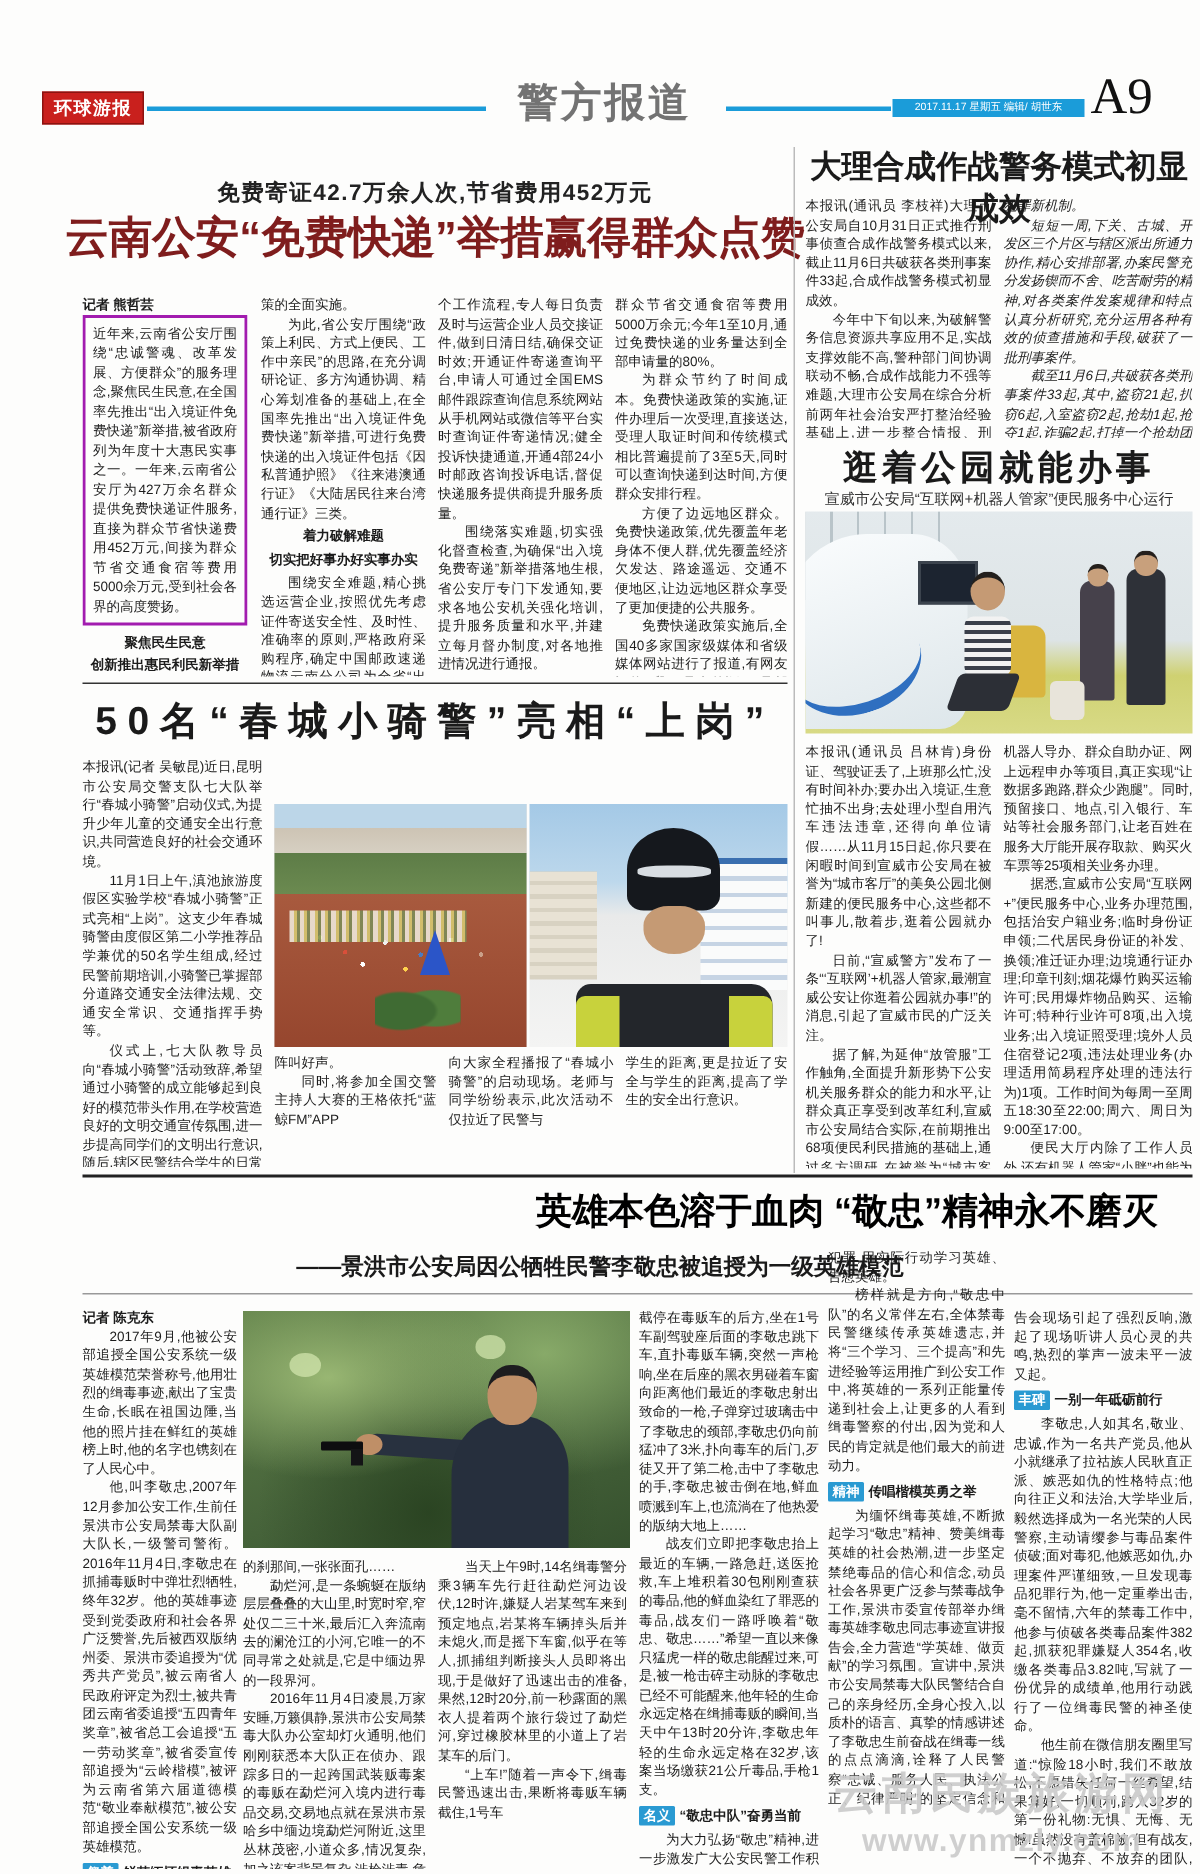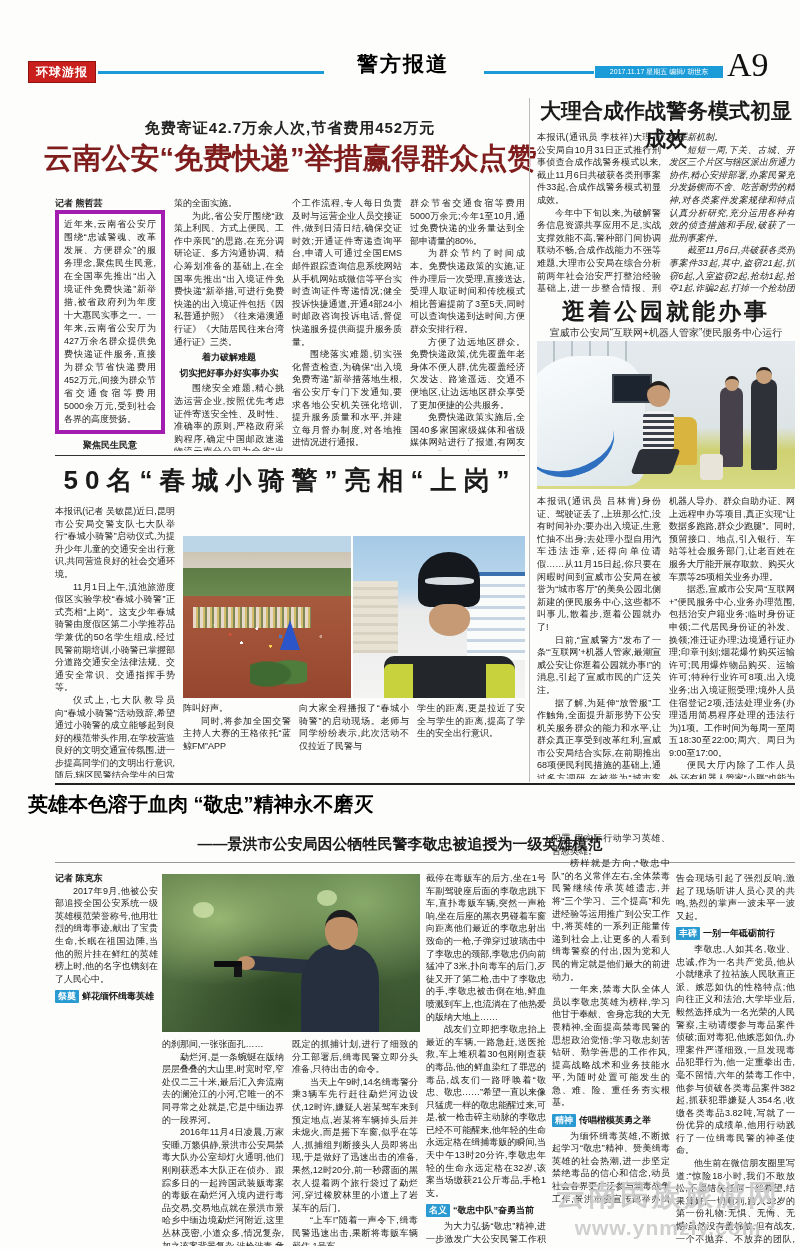--- a/index.html
+++ b/index.html
@@ -1,33 +1,33 @@
 <!DOCTYPE html>
 <html><head>
 <meta charset="utf-8">
 <style>
   html,body{margin:0;padding:0;}
   body{width:800px;height:1249px;background:#fdfdfc;font-family:"Liberation Sans","DejaVu Sans",sans-serif;color:#1a1a1a;position:relative;overflow:hidden;}
   .abs{position:absolute;}
   
   .brand{left:28px;top:61px;width:66px;height:20px;background:#c9201d;color:#fff;font-size:12px;font-weight:bold;line-height:20px;text-align:center;letter-spacing:1px;border:1px solid #8c1310;}
   .rule-l{left:98px;top:71px;width:226px;height:3px;background:#1b9cd9;}
-  .section-title{left:325px;top:50px;width:156px;font-size:21px;font-weight:900;color:#000000;text-align:center;letter-spacing:2px;}
+  .section-title{left:325px;top:50px;width:156px;font-size:27px;font-weight:900;color:#737373;text-align:center;letter-spacing:2px;}
   .rule-r{left:484px;top:71px;width:110px;height:3px;background:#1b9cd9;}
   .date-badge{left:595px;top:66px;width:128px;height:12px;background:#1b9cd9;color:#fff;font-size:7px;line-height:12px;text-align:center;}
   .pageno{left:727px;top:46px;font-family:"Liberation Serif","DejaVu Serif",serif;font-size:34px;color:#111;text-align:center;}
   
   .col{font-size:9px;line-height:12.6px;text-align:justify;overflow:hidden;color:#1c1c1c;}
   .col p{margin:0;text-indent:2em;}
   .col p.noind{text-indent:0;}
   .sub{font-weight:bold;text-align:center;text-indent:0 !important;margin:3px 0 !important;}
   .tagline{text-indent:0 !important;font-weight:bold;margin:5px 0 3px !important;}
   .tag{display:inline-block;background:#2a9ad2;color:#fff;padding:0 3px;margin-right:3px;border-radius:1px;}
   .byline{font-size:9px;font-weight:bold;margin-bottom:4px;text-indent:0 !important;}
-  .intro-box{border:4px solid #a21caf;padding:4px 5px;line-height:13px;margin-bottom:5px;}
+  .intro-box{border:2px solid #a21caf;padding:4px 5px;line-height:13px;margin-bottom:5px;}
   .hrule{background:#333;height:1px;}
   .vrule{background:#bbb;width:1px;}
   
   .a1-kicker{left:55px;top:119px;width:470px;text-align:center;font-size:15px;font-weight:bold;letter-spacing:1px;color:#222;}
   .a1-headline{left:35px;top:139px;width:510px;text-align:center;font-size:29px;font-weight:900;color:#7f1d1d;}
   .a1-c1{left:55px;top:197px;width:110px;height:254px;}
   .a1-c2{left:174px;top:197px;width:110px;height:254px;}
   .a1-c3{left:292px;top:197px;width:110px;height:254px;}
   .a1-c4{left:410px;top:197px;width:115px;height:254px;}
   .rule-a1{left:55px;top:455px;width:470px;}
@@ -42,21 +42,21 @@
   
   .a2-headline{left:537px;top:97px;width:258px;font-size:21px;font-weight:900;text-align:center;}
   .a2-c1{left:537px;top:131px;width:124px;height:161px;}
   .a2-c2{left:669px;top:131px;width:126px;height:161px;font-style:italic;}
   
   .a3-headline{left:537px;top:296px;width:258px;text-align:center;font-size:23px;font-weight:900;letter-spacing:3px;}
   .a3-dek{left:537px;top:326px;width:258px;text-align:center;font-size:10px;color:#333;}
   .a3-c1{left:537px;top:495px;width:124px;height:284px;}
   .a3-c2{left:669px;top:495px;width:126px;height:284px;}
   
-  .a5-headline{left:28px;top:791px;width:744px;text-align:left;font-size:20px;font-weight:900;color:#000;}
+  .a5-headline{left:28px;top:791px;width:744px;text-align:right;font-size:24px;font-weight:900;color:#000;}
   .a5-dek{left:28px;top:835px;width:744px;text-align:center;font-size:15px;font-weight:bold;}
   .rule-a5{left:55px;top:862px;width:740px;background:#999;}
   .a5-c1{left:55px;top:872px;width:103px;height:374px;}
   .a5-c2{left:162px;top:1038px;width:122px;height:208px;}
   .a5-c3{left:292px;top:1038px;width:126px;height:208px;}
   .a5-c4{left:426px;top:872px;width:120px;height:374px;}
   .a5-c5{left:552px;top:832px;width:118px;height:374px;}
   .a5-c6{left:676px;top:872px;width:119px;height:374px;}
   
   .photo{overflow:hidden;background:#ccc;}
@@ -228,54 +228,53 @@
   <p>据悉,宣威市公安局“互联网+”便民服务中心,业务办理范围,包括治安户籍业务;临时身份证申领;二代居民身份证的补发、换领;准迁证办理;边境通行证办理;印章刊刻;烟花爆竹购买运输许可;民用爆炸物品购买、运输许可;特种行业许可8项,出入境业务;出入境证照受理;境外人员住宿登记2项,违法处理业务(办理适用简易程序处理的违法行为)1项。工作时间为每周一至周五18:30至22:00;周六、周日为9:00至17:00。</p>
   <p>便民大厅内除了工作人员外,还有机器人管家“小胖”也能为您提供引导和咨询服务。优质高效的服务环境,真正解决群众8小时工作时间之外办事难的问题,在这里,无论群众是需要办理户口还是出入境证以及其他业务,都可以实现一站式办理服务。</p>
 </div>
 
 <div class="abs a5-headline">英雄本色溶于血肉 “敬忠”精神永不磨灭</div>
 <div class="abs a5-dek">——景洪市公安局因公牺牲民警李敬忠被追授为一级英雄模范</div>
 <div class="abs hrule rule-a5"></div>
 <div class="abs col a5-c1">
   <p class="byline">记者 陈克东</p>
   <p>2017年9月,他被公安部追授全国公安系统一级英雄模范荣誉称号,他用壮烈的缉毒事迹,献出了宝贵生命,长眠在祖国边陲,当他的照片挂在鲜红的英雄榜上时,他的名字也镌刻在了人民心中。</p>
+  <p>他,叫李敬忠,2007年12月参加公安工作,生前任景洪市公安局禁毒大队副大队长,一级警司警衔。2016年11月4日,李敬忠在抓捕毒贩时中弹壮烈牺牲,终年32岁。他的英雄事迹受到党委政府和社会各界广泛赞誉,先后被西双版纳州委、景洪市委追授为“优秀共产党员”,被云南省人民政府评定为烈士,被共青团云南省委追授“五四青年奖章”,被省总工会追授“五一劳动奖章”,被省委宣传部追授为“云岭楷模”,被评为云南省第六届道德模范“敬业奉献模范”,被公安部追授全国公安系统一级英雄模范。</p>
   <p class="tagline"><span class="tag">祭奠</span><span>鲜花缅怀缉毒英雄</span></p>
 
 </div>
 <div class="abs photo ph-hero">
   <div class="spot" style="left:12%;top:18%;"></div>
   <div class="spot" style="left:60%;top:10%;"></div>
   <div class="hero-arms"></div>
   <div class="hero-hands"></div>
   <div class="gun"></div>
   <div class="gun-grip"></div>
   <div class="hero-torso"></div>
   <div class="hero-head"></div>
 </div>
 <div class="abs col a5-c2">
   <p class="noind">的刹那间,一张张面孔……</p>
   <p>勐烂河,是一条蜿蜒在版纳层层叠叠的大山里,时宽时窄,窄处仅二三十米,最后汇入奔流南去的澜沧江的小河,它唯一的不同寻常之处就是,它是中缅边界的一段界河。</p>
   <p>2016年11月4日凌晨,万家安睡,万籁俱静,景洪市公安局禁毒大队办公室却灯火通明,他们刚刚获悉本大队正在侦办、跟踪多日的一起跨国武装贩毒案的毒贩在勐烂河入境内进行毒品交易,交易地点就在景洪市景哈乡中缅边境勐烂河附近,这里丛林茂密,小道众多,情况复杂,加之该案背景复杂,涉枪涉毒,危害巨大,必须果断破案。</p>
 
 </div>
 <div class="abs col a5-c3">
-  <p class="noind">既定的抓捕计划,进行了细致的分工部署后,缉毒民警立即分头准备,只待出击的命令。</p>
   <p>当天上午9时,14名缉毒警分乘3辆车先行赶往勐烂河边设伏,12时许,嫌疑人岩某驾车来到预定地点,岩某将车辆掉头后并未熄火,而是摇下车窗,似乎在等人,抓捕组判断接头人员即将出现,于是做好了迅速出击的准备,果然,12时20分,前一秒露面的黑衣人提着两个旅行袋过了勐烂河,穿过橡胶林里的小道上了岩某车的后门。</p>
   <p>“上车!”随着一声令下,缉毒民警迅速出击,果断将毒贩车辆截住,1号车</p>
 </div>
 <div class="abs col a5-c4">
   <p class="noind">截停在毒贩车的后方,坐在1号车副驾驶座后面的李敬忠跳下车,直扑毒贩车辆,突然一声枪响,坐在后座的黑衣男碰着车窗向距离他们最近的李敬忠射出致命的一枪,子弹穿过玻璃击中了李敬忠的颈部,李敬忠仍向前猛冲了3米,扑向毒车的后门,歹徒又开了第二枪,击中了李敬忠的手,李敬忠被击倒在地,鲜血喷溅到车上,也流淌在了他热爱的版纳大地上……</p>
   <p>战友们立即把李敬忠抬上最近的车辆,一路急赶,送医抢救,车上堆积着30包刚刚查获的毒品,他的鲜血染红了罪恶的毒品,战友们一路呼唤着“敬忠、敬忠……”希望一直以来像只猛虎一样的敬忠能醒过来,可是,被一枪击碎主动脉的李敬忠已经不可能醒来,他年轻的生命永远定格在缉捕毒贩的瞬间,当天中午13时20分许,李敬忠年轻的生命永远定格在32岁,该案当场缴获21公斤毒品,手枪1支。</p>
   <p class="tagline"><span class="tag">名义</span><span>“敬忠中队”奋勇当前</span></p>
   <p>为大力弘扬“敬忠”精神,进一步激发广大公安民警工作积极性、主动性和创造性,全面增强公安队伍凝聚力和战斗力,2017年1月10日,景洪市公安局将李敬忠生前所带领的禁毒大队侦查一中队,正式命名为“敬忠中队”,勉励全体民警以英雄为榜样,奋勇打击毒品</p>
 </div>
 <div class="abs col a5-c5">
   <p class="noind">犯罪,用实际行动学习英雄、告慰英雄。</p>
   <p>榜样就是方向,“敬忠中队”的名义常伴左右,全体禁毒民警继续传承英雄遗志,并将“三个学习、三个提高”和先进经验等运用推广到公安工作中,将英雄的一系列正能量传递到社会上,让更多的人看到缉毒警察的付出,因为党和人民的肯定就是他们最大的前进动力。</p>
-  <p>一年来,禁毒大队全体人员以李敬忠英雄为榜样,学习他甘于奉献、舍身忘我的大无畏精神,全面提高禁毒民警的思想政治觉悟;学习敬忠刻苦钻研、勤学善思的工作作风,提高战略战术和业务技能水平,为随时处置可能发生的急、难、险、重任务夯实根基。</p>
   <p class="tagline"><span class="tag">精神</span><span>传唱楷模英勇之举</span></p>
   <p>为缅怀缉毒英雄,不断掀起学习“敬忠”精神、赞美缉毒英雄的社会热潮,进一步坚定禁绝毒品的信心和信念,动员社会各界更广泛参与禁毒战争工作,景洪市委宣传部举办缉毒英雄李敬忠同志事迹宣讲报告会,全力营造“学英雄、做贡献”的学习氛围。宣讲中,景洪市公安局禁毒大队民警结合自己的亲身经历,全身心投入,以质朴的语言、真挚的情感讲述了李敬忠生前奋战在缉毒一线的点点滴滴,诠释了人民警察“忠诚、服务人民、执法公正、纪律严明”的坚定信念和高尚品格,朴实的故事、感人的事迹,在报</p>
 </div>
 <div class="abs col a5-c6">
   <p class="noind">告会现场引起了强烈反响,激起了现场听讲人员心灵的共鸣,热烈的掌声一波未平一波又起。</p>
   <p class="tagline"><span class="tag">丰碑</span><span>一别一年砥砺前行</span></p>
   <p>李敬忠,人如其名,敬业、忠诚,作为一名共产党员,他从小就继承了拉祜族人民耿直正派、嫉恶如仇的性格特点;他向往正义和法治,大学毕业后,毅然选择成为一名光荣的人民警察,主动请缨参与毒品案件侦破;面对毒犯,他嫉恶如仇,办理案件严谨细致,一旦发现毒品犯罪行为,他一定重拳出击,毫不留情,六年的禁毒工作中,他参与侦破各类毒品案件382起,抓获犯罪嫌疑人354名,收缴各类毒品3.82吨,写就了一份优异的成绩单,他用行动践行了一位缉毒民警的神圣使命。</p>
   <p>他生前在微信朋友圈里写道:“惊险18小时,我们不敢放松,不愿错失任何一丝希望,结果算好,一切顺利,跨入32岁的第一份礼物:无惧、无悔、无憾!虽然没有盖棉被,但有战友,一个不抛弃、不放弃的团队,感谢人生给予我帮助并教会我做人”。</p>
 
 </div>

